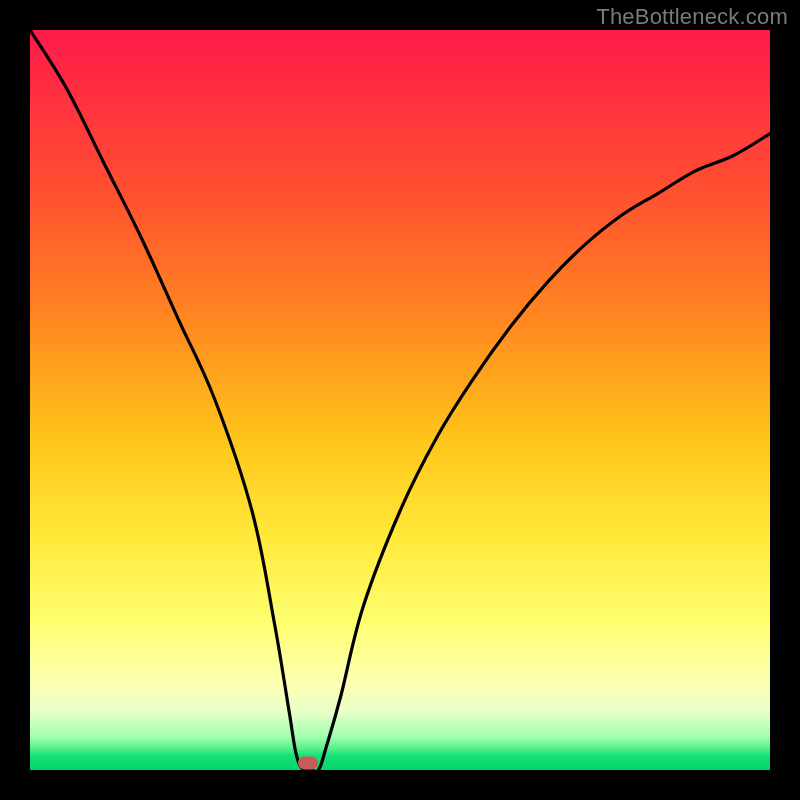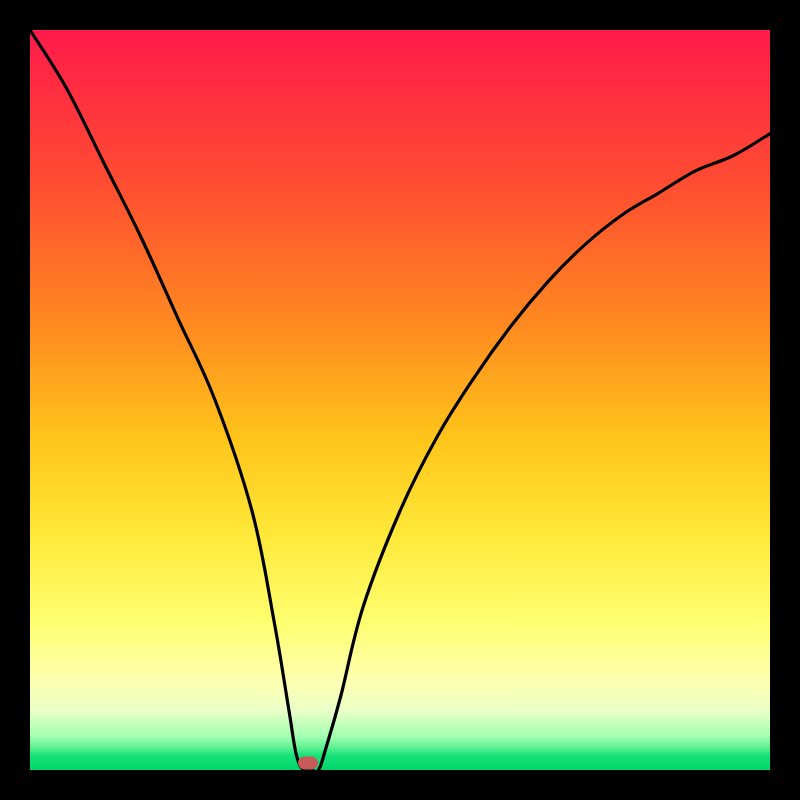--- a/index.html
+++ b/index.html
@@ -84,13 +84,14 @@
   <div class="plot-area">
     <div class="gradient"></div>
 
     <svg class="curve-svg" viewBox="0 0 740 740" preserveAspectRatio="none">
       <path id="curve-path" class="curve-path" d="M 0.00 0.00 C 6.66 10.66, 23.68 35.22, 37.00 59.20 C 50.32 83.18, 60.68 106.56, 74.00 133.20 C 87.32 159.84, 97.68 179.23, 111.00 207.20 C 124.32 235.17, 134.68 259.30, 148.00 288.60 C 161.32 317.90, 171.68 335.37, 185.00 370.00 C 198.32 404.63, 211.34 441.04, 222.00 481.00 C 232.66 520.96, 237.54 556.04, 244.20 592.00 C 250.86 627.96, 255.00 656.82, 259.00 680.80 C 263.00 704.78, 263.74 714.54, 266.40 725.20 C 269.06 735.86, 271.14 737.34, 273.80 740.00 C 276.46 742.66, 278.54 740.00, 281.20 740.00 C 283.86 740.00, 285.94 744.00, 288.60 740.00 C 291.26 736.00, 292.00 731.12, 296.00 717.80 C 300.00 704.48, 304.14 691.31, 310.80 666.00 C 317.46 640.69, 322.34 610.50, 333.00 577.20 C 343.66 543.90, 356.68 511.64, 370.00 481.00 C 383.32 450.36, 393.68 430.98, 407.00 407.00 C 420.32 383.02, 430.68 367.78, 444.00 347.80 C 457.32 327.82, 467.68 313.32, 481.00 296.00 C 494.32 278.68, 504.68 266.25, 518.00 251.60 C 531.32 236.95, 541.68 226.59, 555.00 214.60 C 568.32 202.61, 578.68 194.32, 592.00 185.00 C 605.32 175.68, 615.68 170.79, 629.00 162.80 C 642.32 154.81, 652.68 147.26, 666.00 140.60 C 679.32 133.94, 689.68 132.46, 703.00 125.80 C 716.32 119.14, 733.34 107.60, 740.00 103.60"></path>
     </svg>
 
     <div id="marker" class="marker" style="left: 277.5px; top: 732.6px; background: rgb(200, 90, 90);"></div>
   </div>
 
+  <div class="watermark">TheBottleneck.com</div>
 </div>
 
 </body></html>

